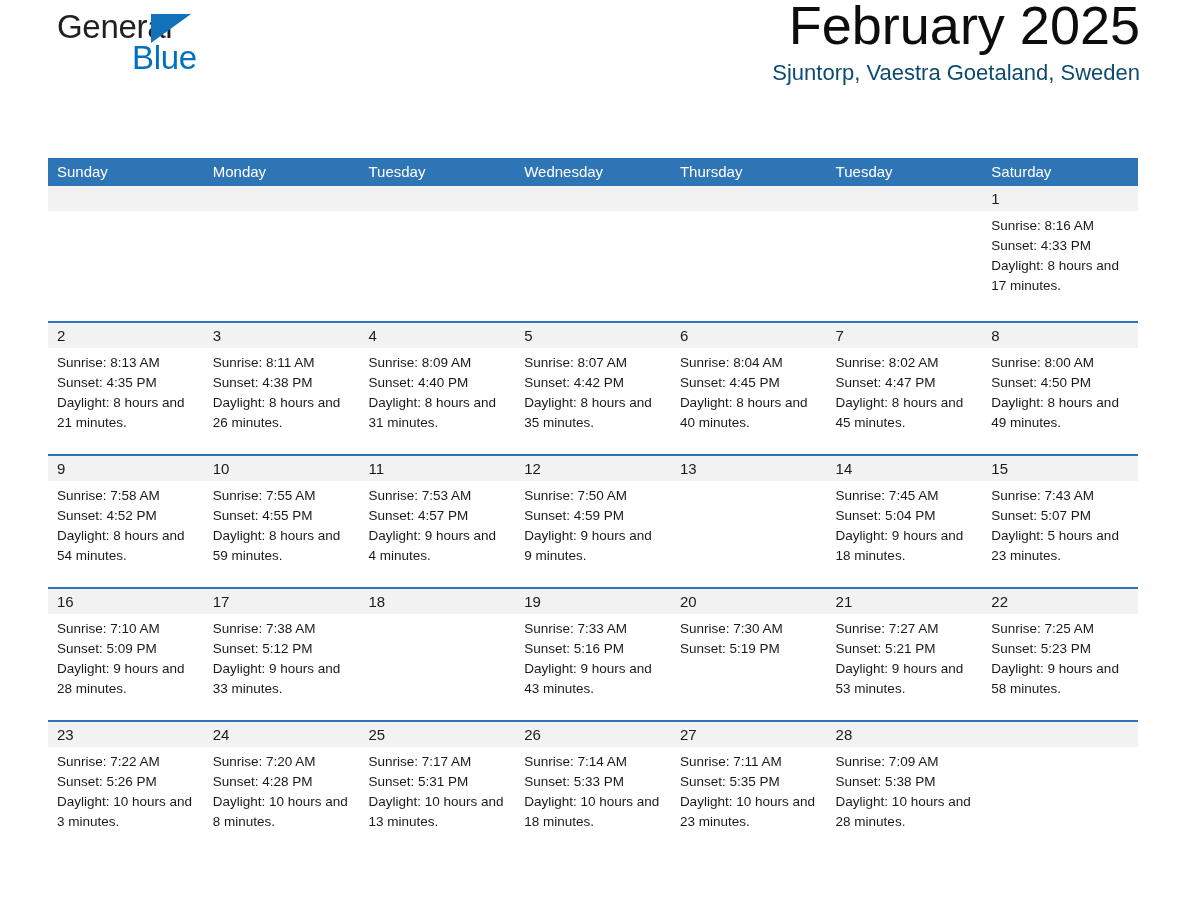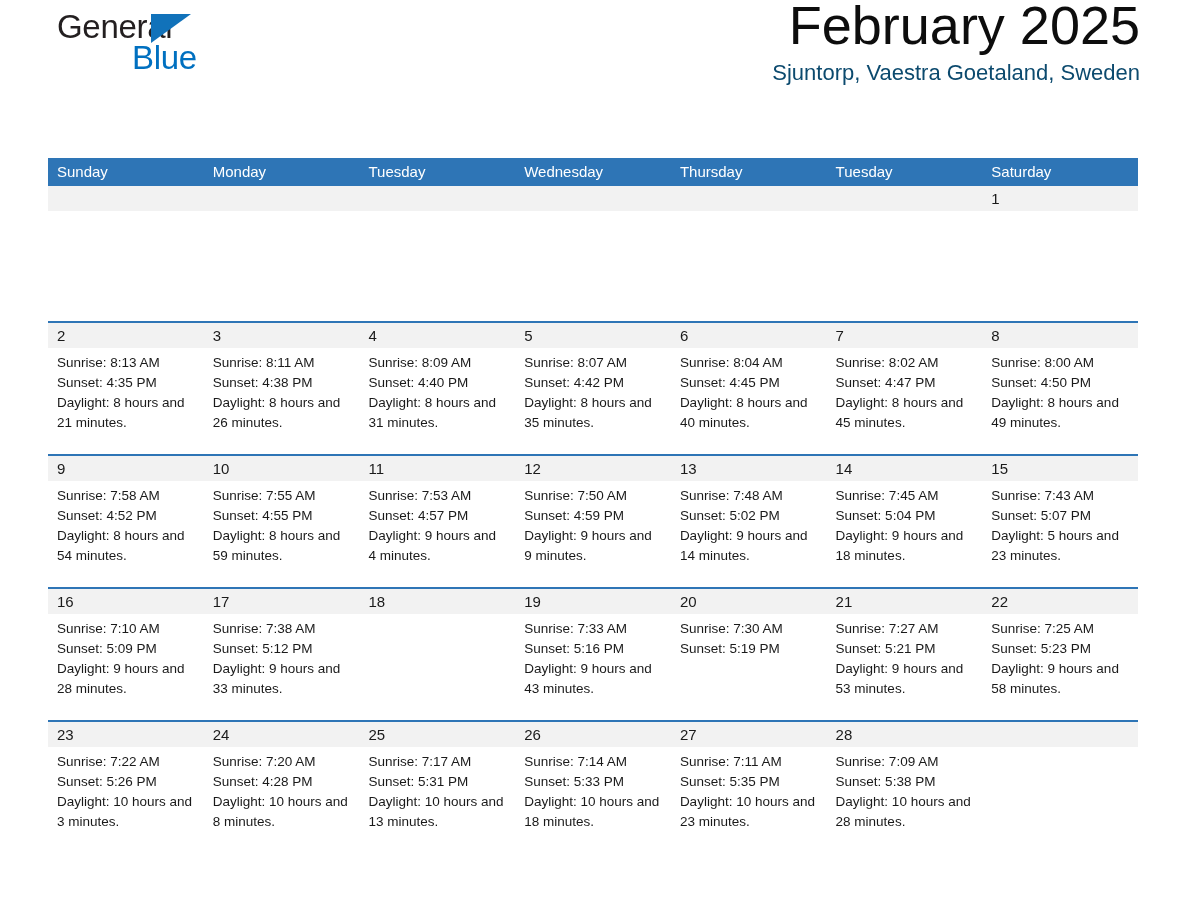--- a/index.html
+++ b/index.html
@@ -194,20 +194,25 @@
             <div class="day-num"></div>
           </div>
           <div class="day-cell empty">
             <div class="day-num"></div>
           </div>
           <div class="day-cell empty">
             <div class="day-num"></div>
           </div>
           <div class="day-cell">
             <div class="day-num">1</div>
+            <div class="day-info">
+              <div>Sunrise: 8:16 AM</div>
+              <div>Sunset: 4:33 PM</div>
+              <div class="daylight">Daylight: 8 hours and 17 minutes.</div>
+            </div>
           </div>
         </div>
         <div class="week-row">
           <div class="day-cell">
             <div class="day-num">2</div>
             <div class="day-info">
               <div>Sunrise: 8:13 AM</div>
               <div>Sunset: 4:35 PM</div>
               <div class="daylight">Daylight: 8 hours and 21 minutes.</div>
             </div>
@@ -289,25 +294,20 @@
           <div class="day-cell">
             <div class="day-num">12</div>
             <div class="day-info">
               <div>Sunrise: 7:50 AM</div>
               <div>Sunset: 4:59 PM</div>
               <div class="daylight">Daylight: 9 hours and 9 minutes.</div>
             </div>
           </div>
           <div class="day-cell">
             <div class="day-num">13</div>
-            <div class="day-info">
-              <div>Sunrise: 7:48 AM</div>
-              <div>Sunset: 5:02 PM</div>
-              <div class="daylight">Daylight: 9 hours and 14 minutes.</div>
-            </div>
           </div>
           <div class="day-cell">
             <div class="day-num">14</div>
             <div class="day-info">
               <div>Sunrise: 7:45 AM</div>
               <div>Sunset: 5:04 PM</div>
               <div class="daylight">Daylight: 9 hours and 18 minutes.</div>
             </div>
           </div>
           <div class="day-cell">

